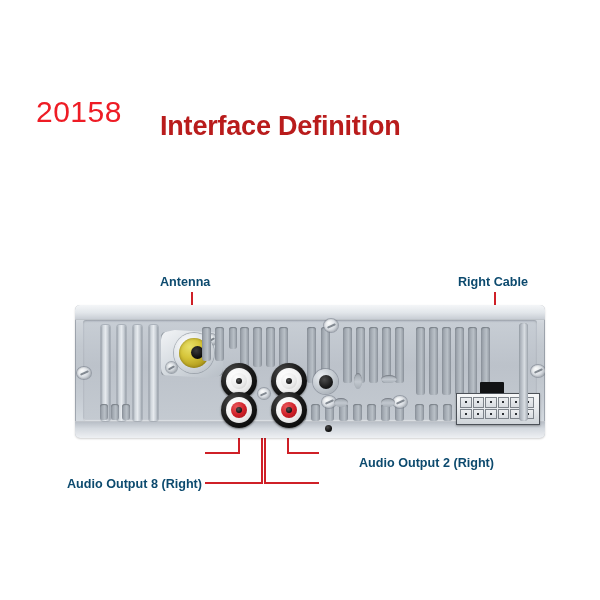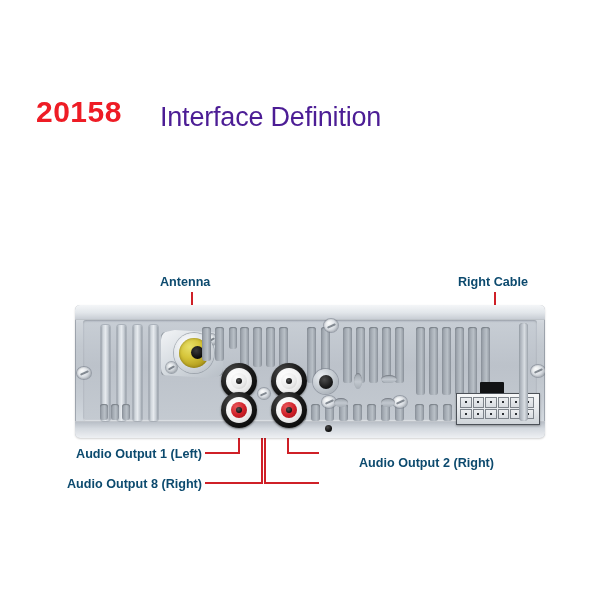--- a/index.html
+++ b/index.html
@@ -9,27 +9,27 @@
     font-family:"Liberation Sans", sans-serif;
     overflow:hidden;
     position:relative;
   }
   #stage{position:absolute;left:0;top:0;width:600px;height:600px;}
 
   
   .hdr{position:absolute;left:0;top:92px;width:600px;height:40px;}
   .hdr .code{
     position:absolute;left:36px;top:0;
-    font-size:30px;line-height:40px;font-weight:700;
+    font-size:30px;line-height:40px;font-weight:400;
     color:#ee1c25;letter-spacing:.5px;
   }
   .hdr .title{
-    position:absolute;left:160px;top:5px;
-    font-size:27px;line-height:40px;font-weight:normal;
-    color:#4c1d95;letter-spacing:-.2px;
+    position:absolute;left:160px;top:14px;
+    font-size:27px;line-height:40px;font-weight:bold;
+    color:#b91c1c;letter-spacing:-.2px;
   }
 
   
   .lbl{
     position:absolute;
     font-size:12.6px;font-weight:bold;color:#0c4a6e;
     white-space:nowrap;line-height:14px;
   }
   .lbl.r{text-align:right;}
 
@@ -205,21 +205,20 @@
 
   <div class="hdr">
     <div class="code">20158</div>
     <div class="title">Interface Definition</div>
   </div>
 
   <div class="lbl" style="left:160px;top:275px;">Antenna</div>
 
   <div class="lbl" style="left:458px;top:275px;">Right Cable</div>
 
-  <div class="lbl r" style="left:37px;top:447px;width:165px;">Audio Output 1 (Left)</div>
 
   <div class="lbl r" style="left:25px;top:477px;width:177px;">Audio Output 8 (Right)</div>
 
 
   <div class="lbl" style="left:321px;top:456px;margin-left:38px;">Audio Output 2 (Right)</div>
 
   <div class="ln v" style="left:191px;top:292px;height:64px;"></div>
 
   <div class="ln v" style="left:494px;top:292px;height:112px;"></div>
   <div class="ln" style="left:489px;top:399px;width:11px;height:11px;border-radius:50%;background:transparent;border:2px solid #cf2027;"></div>

